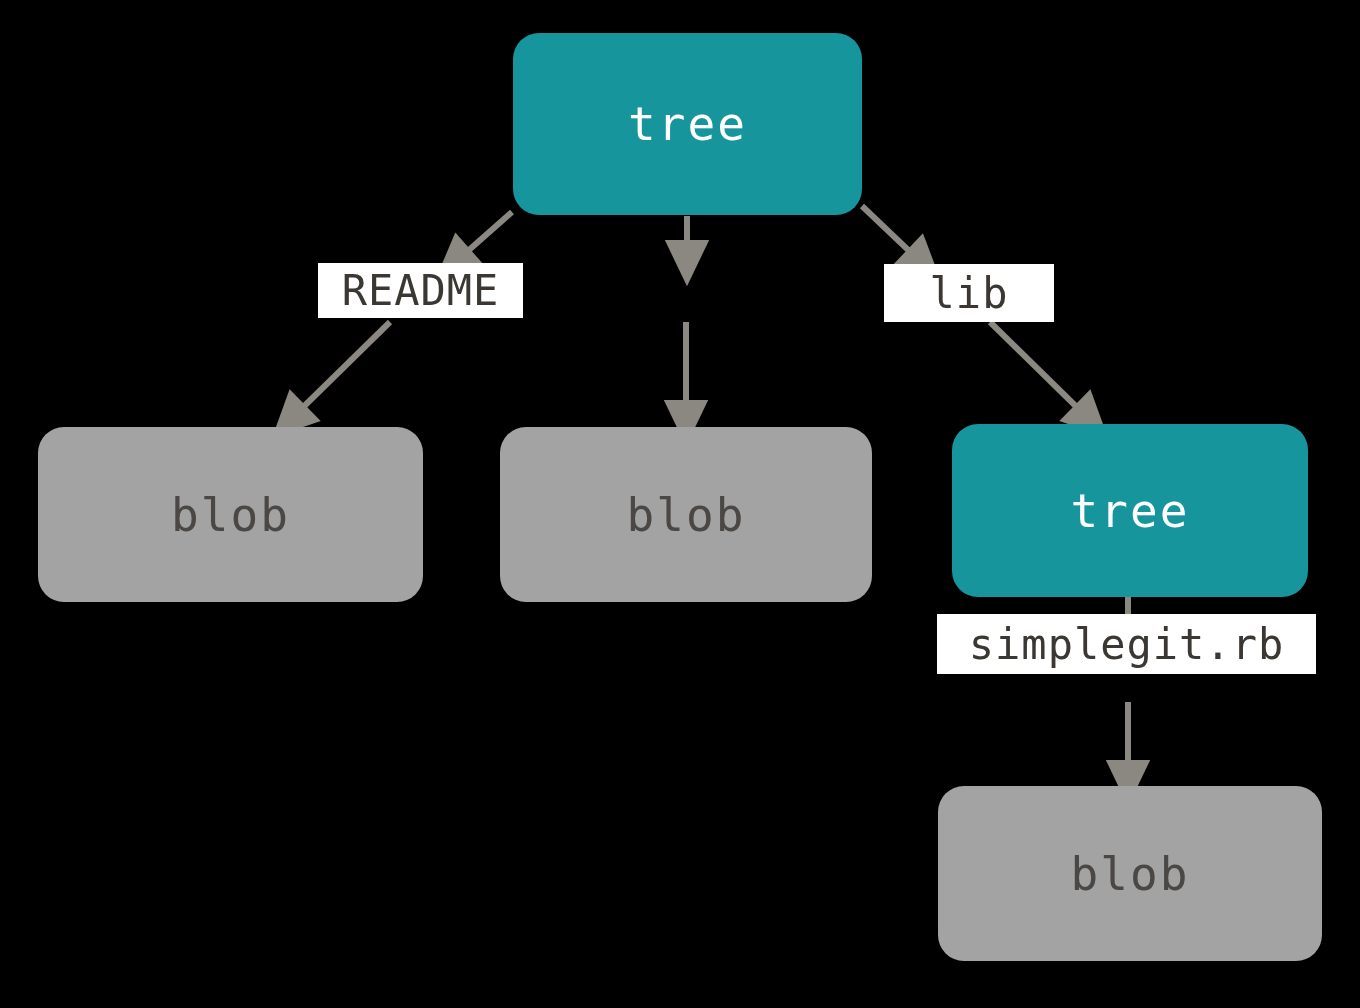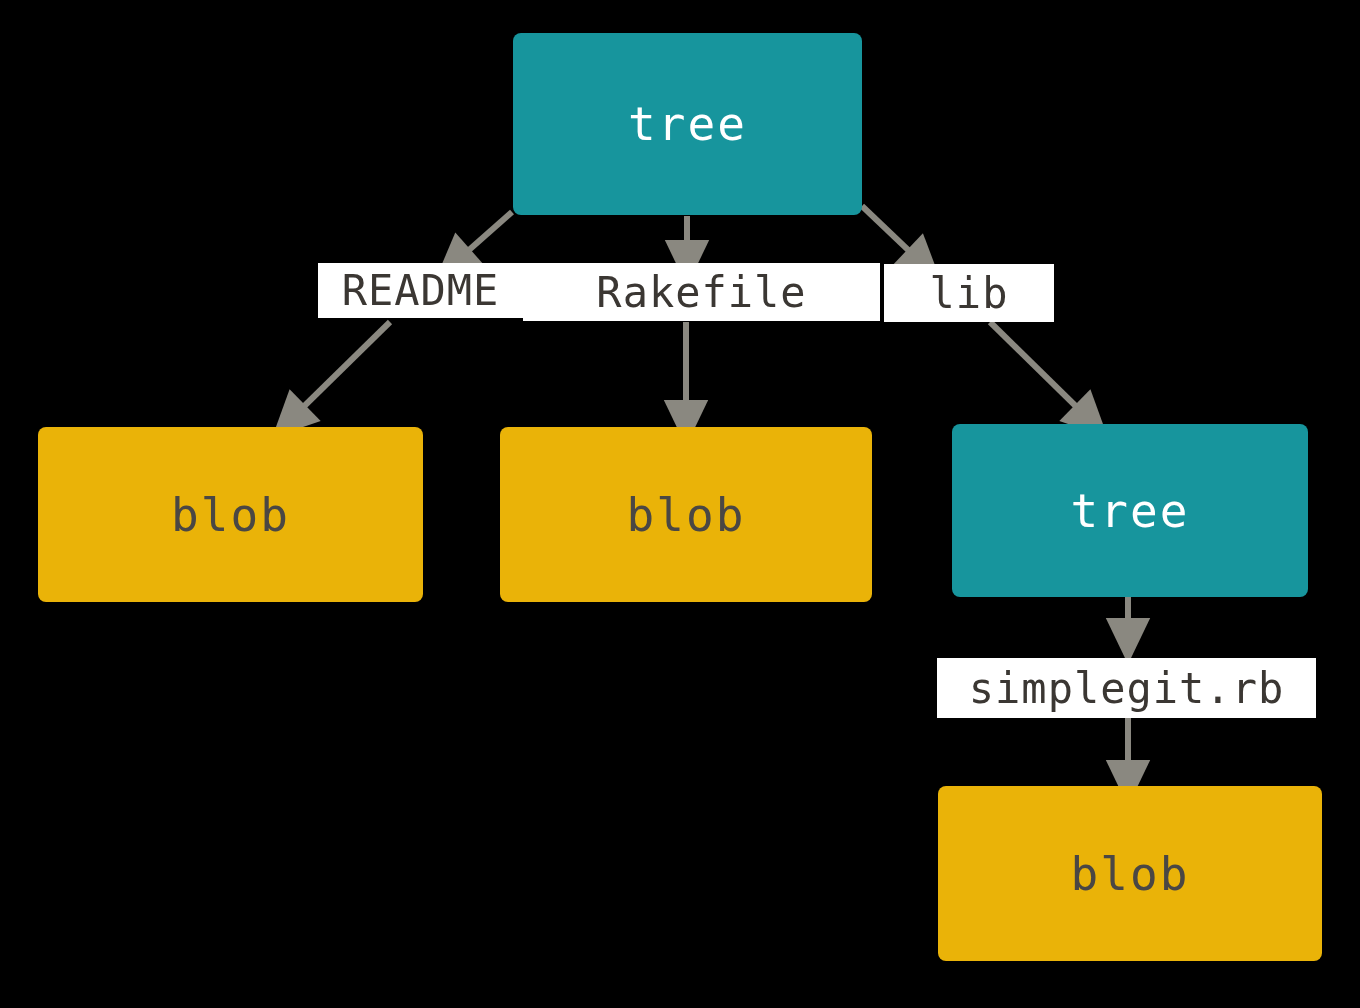--- a/index.html
+++ b/index.html
@@ -20,32 +20,32 @@
     left: 0;
     top: 0;
     width: 1360px;
     height: 1008px;
   }
   .node {
     position: absolute;
     display: flex;
     align-items: center;
     justify-content: center;
-    border-radius: 8px;
+    border-radius: 26px;
     font-family: "DejaVu Sans Mono", "Liberation Mono", monospace;
     font-size: 46px;
     letter-spacing: 2px;
     box-sizing: border-box;
   }
   .node-tree {
     background: #17959d;
     color: #ffffff;
   }
   .node-blob {
-    background: #eab308;
+    background: #a3a3a3;
     color: #4a4744;
   }
   .edge-label {
     position: absolute;
     display: flex;
     align-items: center;
     justify-content: center;
     background: #ffffff;
     color: #3b3733;
     font-family: "DejaVu Sans Mono", "Liberation Mono", monospace;
@@ -101,25 +101,22 @@
   </div>
 
   <div class="node node-blob" style="left:938px; top:786px; width:384px; height:175px;">
     <span>blob</span>
   </div>
 
   <div class="edge-label" style="left:318px; top:263px; width:205px; height:55px;">
     <span>README</span>
   </div>
 
-  <div class="edge-label" style="left:523px; top:263px; width:357px; height:58px;">
-    <span>Rakefile</span>
-  </div>
 
   <div class="edge-label" style="left:884px; top:264px; width:170px; height:58px;">
     <span>lib</span>
   </div>
 
-  <div class="edge-label" style="left:937px; top:658px; width:379px; height:60px;">
+  <div class="edge-label" style="left:937px; top:614px; width:379px; height:60px;">
     <span>simplegit.rb</span>
   </div>
 
 </div>
 
 </body></html>

